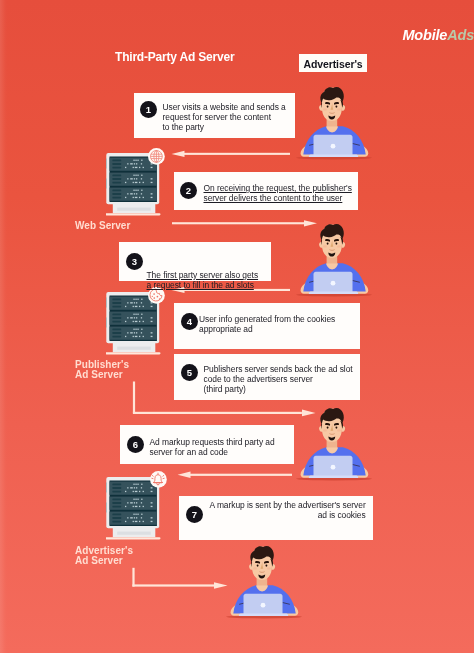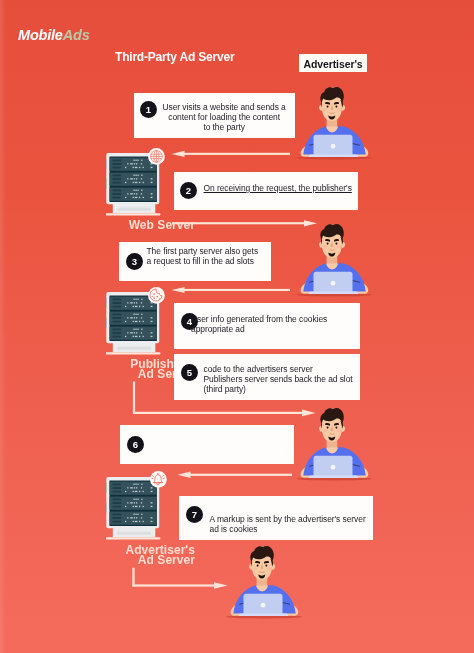--- a/index.html
+++ b/index.html
@@ -2,57 +2,57 @@
 <html><head>
 <meta charset="utf-8">
 <style>
   html,body{margin:0;padding:0;background:#e8503c;}
   body{width:474px;height:653px;overflow:hidden;font-family:"Liberation Sans",sans-serif;}
   #page{position:relative;width:474px;height:653px;background:linear-gradient(180deg,#e64e3c 0%,#ea543f 30%,#ef6050 65%,#f46b5c 100%);overflow:hidden;}
   .abs{position:absolute;}
   #page-fold{left:0;top:0;width:7px;height:653px;background:linear-gradient(90deg,rgba(255,255,255,0.10),rgba(255,255,255,0.02) 70%,rgba(255,255,255,0));pointer-events:none;}
 
   
-  #brand{left:18px;right:0;top:27px;text-align:left;font-size:14.5px;font-weight:bold;font-style:italic;letter-spacing:-0.2px;}
+  #brand{left:18px;right:0;top:27px;text-align:right;font-size:14.5px;font-weight:bold;font-style:italic;letter-spacing:-0.2px;}
   #brand .b1{color:#ffffff;}
   #brand .b2{color:#b9c9a8;}
 
   
   #title{left:115px;top:50px;font-size:12px;font-weight:bold;color:#ffffff;letter-spacing:-0.2px;}
   #badge{left:299px;top:54px;width:68px;height:18px;background:#fffdf8;}
   #badge span{position:absolute;left:0;right:0;top:4px;text-align:center;font-size:10.5px;font-weight:bold;color:#15151d;letter-spacing:-0.1px;}
 
   
   .card{position:absolute;background:#fffdfb;}
   .num{position:absolute;width:17px;height:17px;border-radius:50%;background:#131219;}
   .num b{position:absolute;left:0;right:0;top:3px;text-align:center;color:#fff;font-size:9.5px;font-weight:bold;line-height:11px;}
   .txt{position:absolute;color:#1d1c24;font-size:8.45px;line-height:10px;letter-spacing:-0.06px;}
   .txt div{white-space:pre;}
 
   #card1{left:134px;top:93px;width:161px;height:45px;}
-  #card1 .num{left:6px;top:8px;} #card1 .txt{left:28.5px;top:9px;text-align:center;}
+  #card1 .num{left:6px;top:8px;} #card1 .txt{left:28.5px;top:9px;}
   #card2{left:174px;top:172px;width:184px;height:38px;}
   #card2 .num{left:6px;top:10px;} #card2 .txt{left:29.5px;top:11px;text-decoration:underline;}
   #card3{left:119px;top:242px;width:152px;height:39px;}
-  #card3 .num{left:7px;top:11px;} #card3 .txt{left:27.5px;top:4px;}
+  #card3 .num{left:7px;top:11px;} #card3 .txt{left:27.5px;top:28px;text-decoration:underline;}
   #card4{left:174px;top:303px;width:186px;height:46px;}
-  #card4 .num{left:7px;top:10px;} #card4 .txt{left:17px;top:10.5px;}
+  #card4 .num{left:7px;top:10px;} #card4 .txt{left:25px;top:10.5px;}
   #card5{left:174px;top:354px;width:186px;height:46px;}
   #card5 .num{left:7px;top:10px;} #card5 .txt{left:29.5px;top:9.5px;}
   #card6{left:120px;top:425px;width:174px;height:39px;}
   #card6 .num{left:7px;top:11px;} #card6 .txt{left:29.5px;top:12px;}
   #card7{left:179px;top:496px;width:194px;height:44px;}
-  #card7 .num{left:7px;top:10px;} #card7 .txt{left:30.5px;top:18px;}
+  #card7 .num{left:7px;top:10px;} #card7 .txt{left:30.5px;top:4px;text-align:right;}
 
   
   .conn{position:absolute;}
 
   
   .server{position:absolute;width:56px;height:64px;}
-  .svlabel{position:absolute;text-align:right;color:#ffddd1;font-weight:bold;font-size:12px;line-height:9.6px;width:120px;letter-spacing:0.05px;}
+  .svlabel{position:absolute;text-align:left;color:#ffddd1;font-weight:bold;font-size:10px;line-height:9.6px;width:120px;letter-spacing:0.05px;}
   .badge{position:absolute;width:26px;height:26px;}
   #server1{left:106px;top:152px;} #server2{left:106px;top:291px;} #server3{left:106px;top:476px;}
   #lbl1{left:75px;top:221px;} #lbl2{left:75px;top:360px;} #lbl3{left:75px;top:546px;}
   #badge1{left:143px;top:143px;} #badge2{left:143px;top:282px;} #badge3{left:145px;top:466px;}
 
   
   .person{position:absolute;width:78px;height:80px;}
   #person1{left:295px;top:86px;}
   #person2{left:295px;top:223px;}
   #person3{left:295px;top:407px;}
@@ -292,31 +292,32 @@
       <div>Advertiser's</div>
       <div>Ad Server</div>
     </div>
 
   <div class="card" id="card1">
     <div class="num">
         <b>1</b>
       </div>
     <div class="txt">
       <div>User visits a website and sends a</div>
-      <div>content for loading the content</div>
+      <div>request for server the content</div>
       <div>to the party</div>
     </div>
   </div>
 
   <div class="card" id="card2">
     <div class="num">
         <b>2</b>
       </div>
     <div class="txt">
       <div>On receiving the request, the publisher's</div>
+      <div>server delivers the content to the user</div>
     </div>
   </div>
 
   <div class="card" id="card3">
     <div class="num">
         <b>3</b>
       </div>
     <div class="txt">
       <div>The first party server also gets</div>
       <div>a request to fill in the ad slots</div>
@@ -331,30 +332,34 @@
       <div>User info generated from the cookies</div>
       <div>appropriate ad</div>
     </div>
   </div>
 
   <div class="card" id="card5">
     <div class="num">
         <b>5</b>
       </div>
     <div class="txt">
+      <div>Publishers server sends back the ad slot</div>
       <div>code to the advertisers server</div>
-      <div>Publishers server sends back the ad slot</div>
       <div>(third party)</div>
     </div>
   </div>
 
   <div class="card" id="card6">
     <div class="num">
         <b>6</b>
       </div>
+    <div class="txt">
+      <div>Ad markup requests third party ad</div>
+      <div>server for an ad code</div>
+    </div>
   </div>
 
   <div class="card" id="card7">
     <div class="num">
         <b>7</b>
       </div>
     <div class="txt">
       <div>A markup is sent by the advertiser's server</div>
       <div>ad is cookies</div>
     </div>

